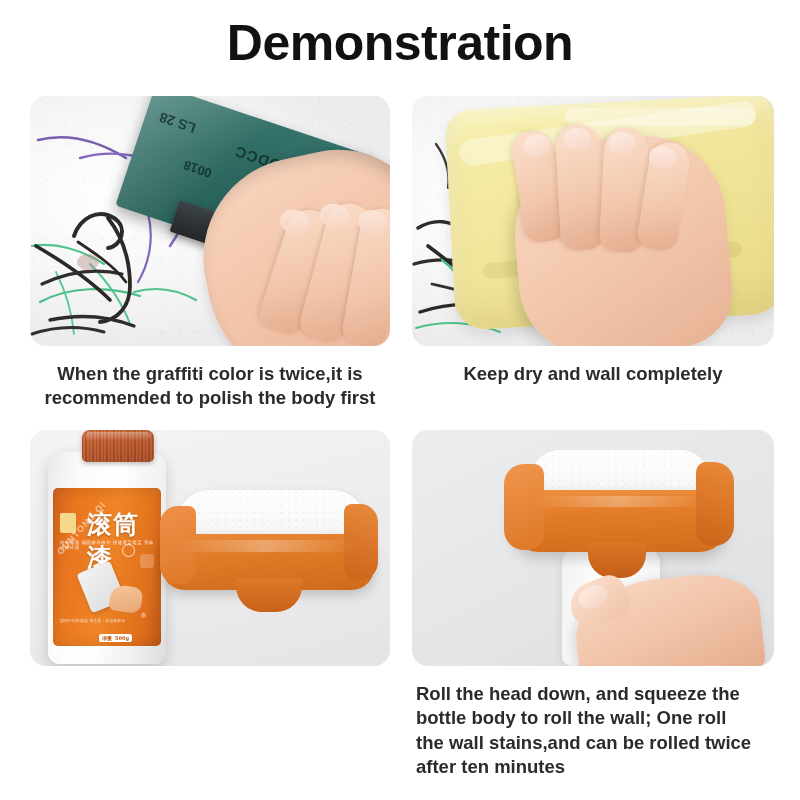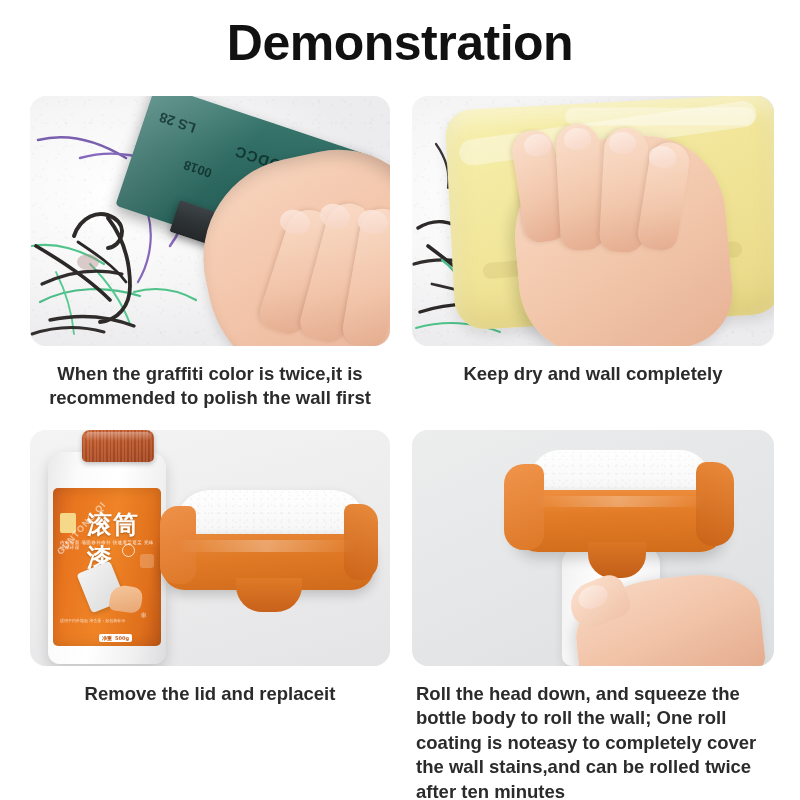--- a/index.html
+++ b/index.html
@@ -538,21 +538,21 @@
         <div class="finger f1"></div>
         <div class="finger f2"></div>
         <div class="finger f3"></div>
         <div class="nail n1"></div>
         <div class="nail n2"></div>
         <div class="nail n3"></div>
       </div>
 
       <div class="caption">
         <div>When the graffiti color is twice,it is</div>
-        <div>recommended to polish the wall first</div>
+        <div>recommended to polish the body first</div>
       </div>
     </div>
 
     <div class="cell cell-r1c2">
       <div class="photo">
         <div class="wall"></div>
         <div class="wall-grain"></div>
 
         <svg class="scribbles" width="362" height="250" viewBox="0 0 362 250">
           <g fill="none" stroke-linecap="round" stroke-linejoin="round">
@@ -627,21 +627,20 @@
           <div class="roller3-white"></div>
           <div class="roller3-body"></div>
           <div class="roller3-lwing"></div>
           <div class="roller3-rwing"></div>
           <div class="roller3-neck"></div>
           <div class="roller3-sheen"></div>
         </div>
       </div>
 
       <div class="caption">
-        <div>Remove the lid and replaceit</div>
       </div>
     </div>
 
     <div class="cell cell-r2c2">
       <div class="photo photo-tall">
         <div class="wall4"></div>
 
         <div class="bottle4"></div>
 
         <div class="roller4">
@@ -654,20 +653,19 @@
         </div>
 
         <div class="hand4"></div>
         <div class="thumb4"></div>
         <div class="thumbnail4"></div>
       </div>
 
       <div class="caption caption-left">
         <div>Roll the head down, and squeeze the</div>
         <div>bottle body to roll the wall; One roll</div>
-        <div>coating is noteasy to completely cover</div>
         <div>the wall stains,and can be rolled twice</div>
         <div>after ten minutes</div>
       </div>
     </div>
 
   </div>
 </div>
 
 </body></html>

